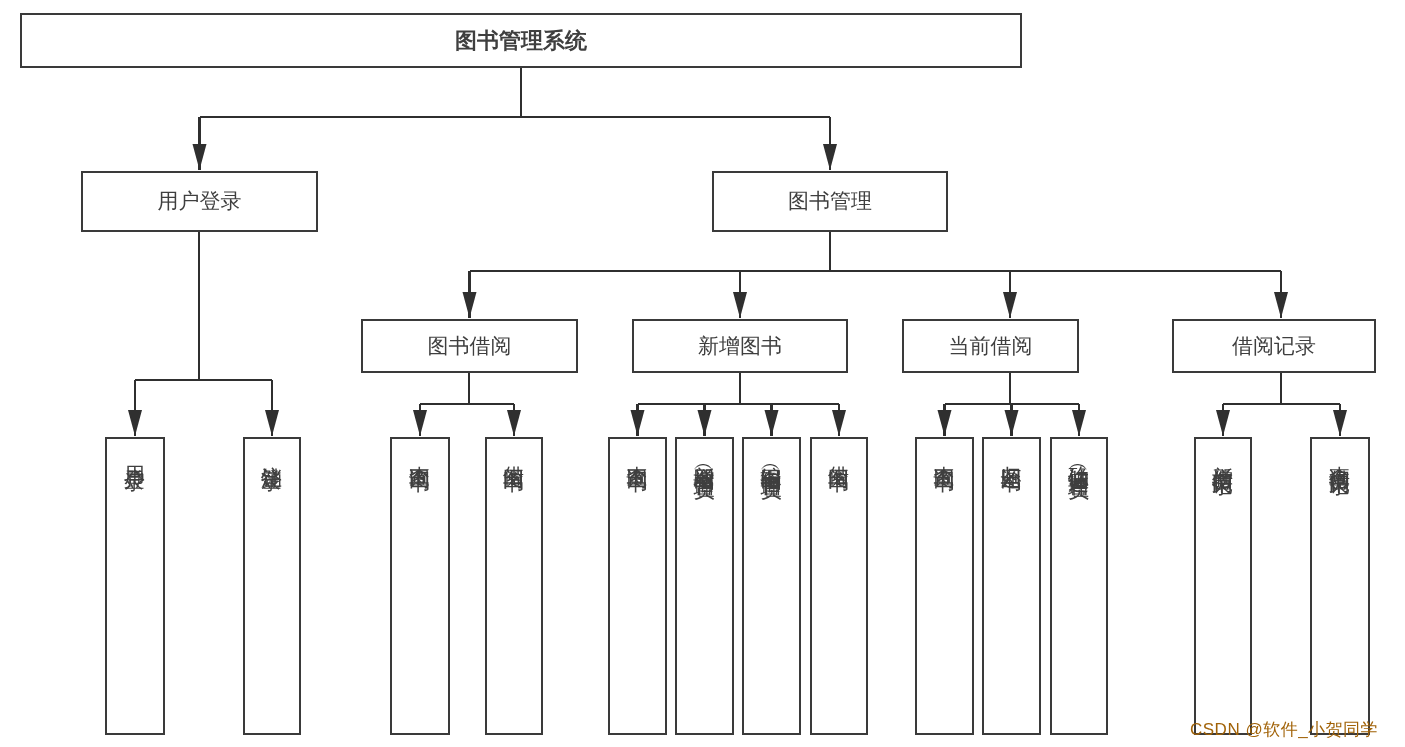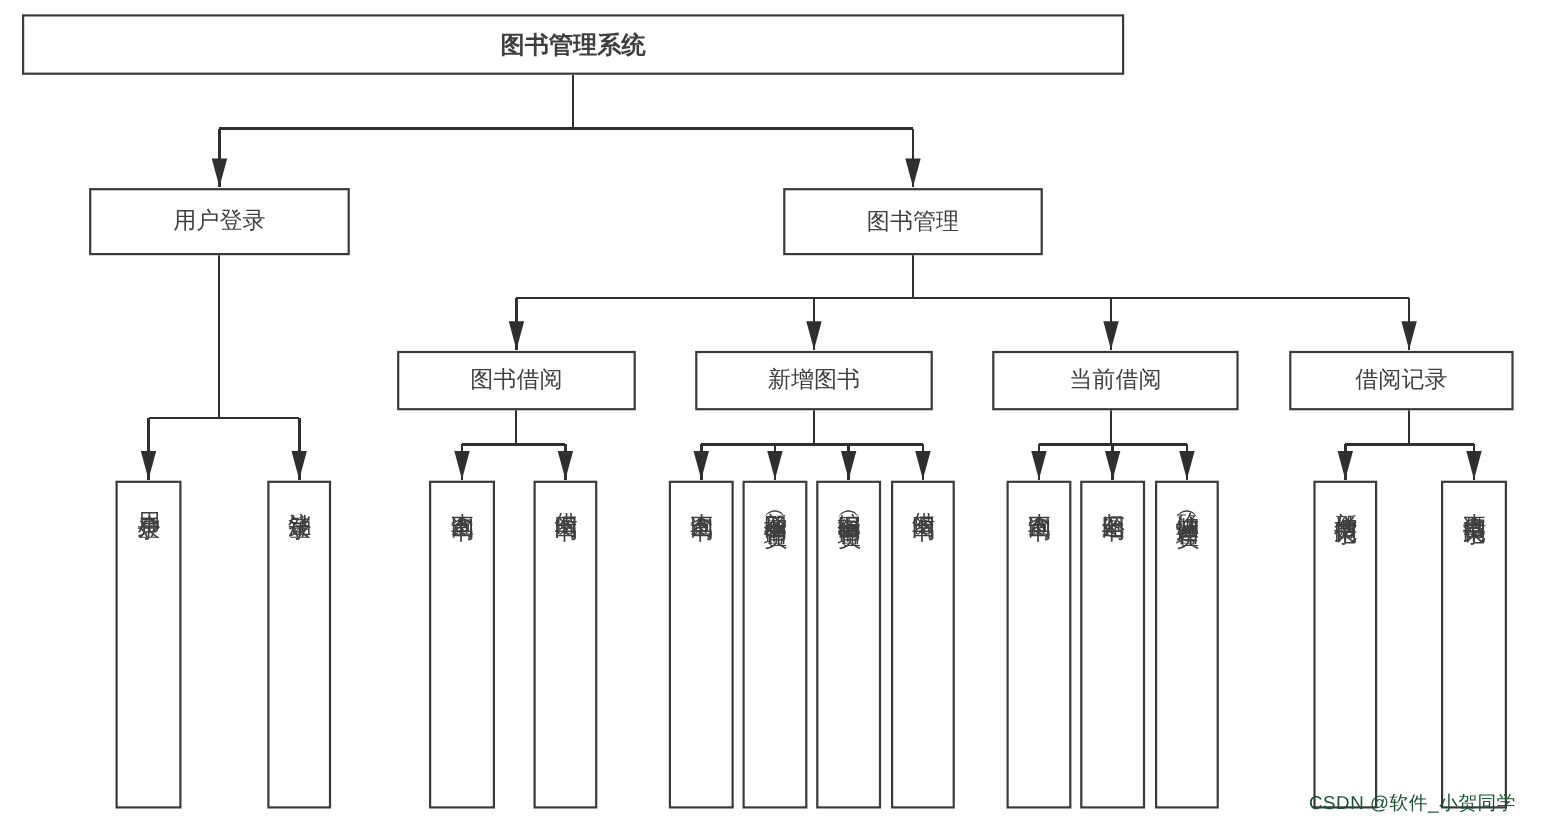--- a/index.html
+++ b/index.html
@@ -140,21 +140,21 @@
       </div>
       <div class="node horizontal" style="left: 712px; top: 171px; width: 236px; height: 61px; font-family: Liberation Serif, serif;">
         <span class="label">图书管理</span>
       </div>
       <div class="node horizontal" style="left: 361px; top: 319px; width: 217px; height: 54px;">
         <span class="label">图书借阅</span>
       </div>
       <div class="node horizontal" style="left: 632px; top: 319px; width: 216px; height: 54px;">
         <span class="label">新增图书</span>
       </div>
-      <div class="node horizontal" style="left: 902px; top: 319px; width: 224px; height: 54px;">
+      <div class="node horizontal" style="left: 902px; top: 319px; width: 177px; height: 54px;">
         <span class="label">当前借阅</span>
       </div>
       <div class="node horizontal" style="left: 1172px; top: 319px; width: 204px; height: 54px;">
         <span class="label">借阅记录</span>
       </div>
       <div class="node vertical" style="left: 105px; top: 437px; width: 60px; height: 298px;">
         <span class="label">用户登录</span>
       </div>
       <div class="node vertical" style="left: 243px; top: 437px; width: 58px; height: 298px;">
         <span class="label">注销登录</span>
@@ -187,14 +187,14 @@
         <span class="label">确认归还（管理员）</span>
       </div>
       <div class="node vertical" style="left: 1194px; top: 437px; width: 58px; height: 298px;">
         <span class="label">新增借阅记录</span>
       </div>
       <div class="node vertical" style="left: 1310px; top: 437px; width: 60px; height: 298px;">
         <span class="label">查询借阅记录</span>
       </div>
     </div>
 
-  <div class="watermark" style="left: 1190px; top: 718px; color: #14532d;">CSDN @软件_小贺同学</div>
+  <div class="watermark" style="left: 1190px; top: 718px; color: #a16207;">CSDN @软件_小贺同学</div>
 </div>
 
 </body></html>

